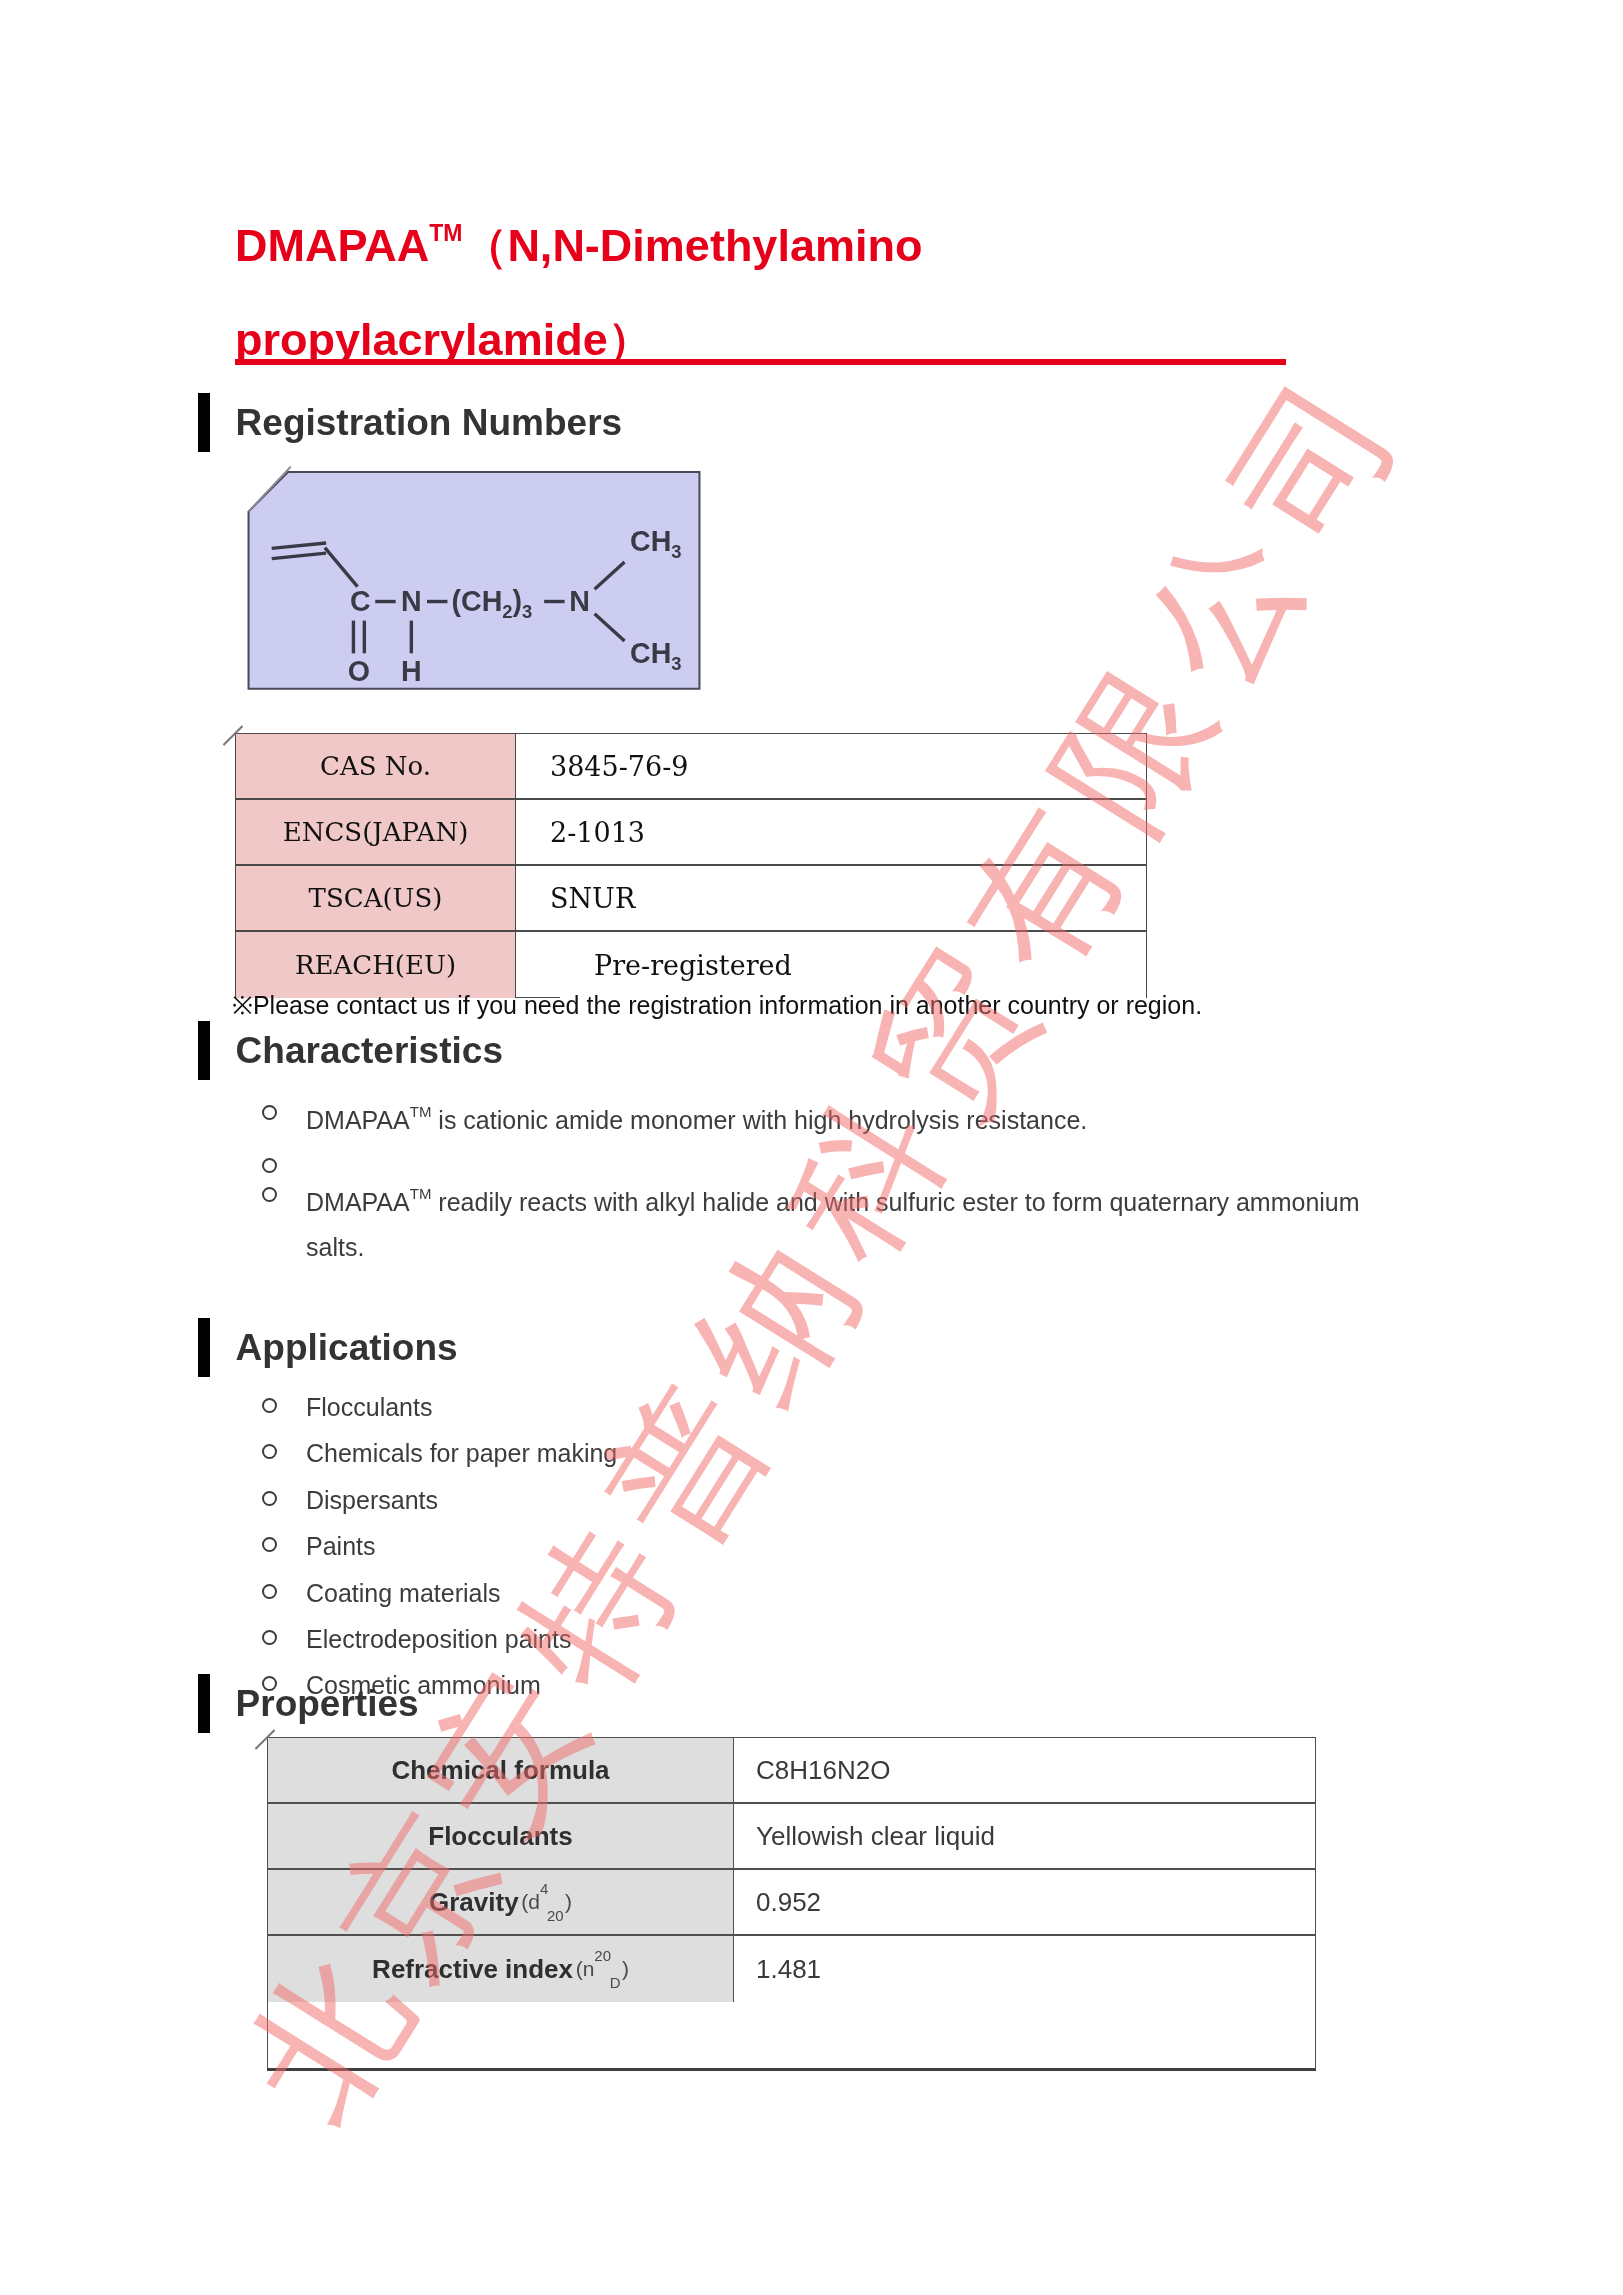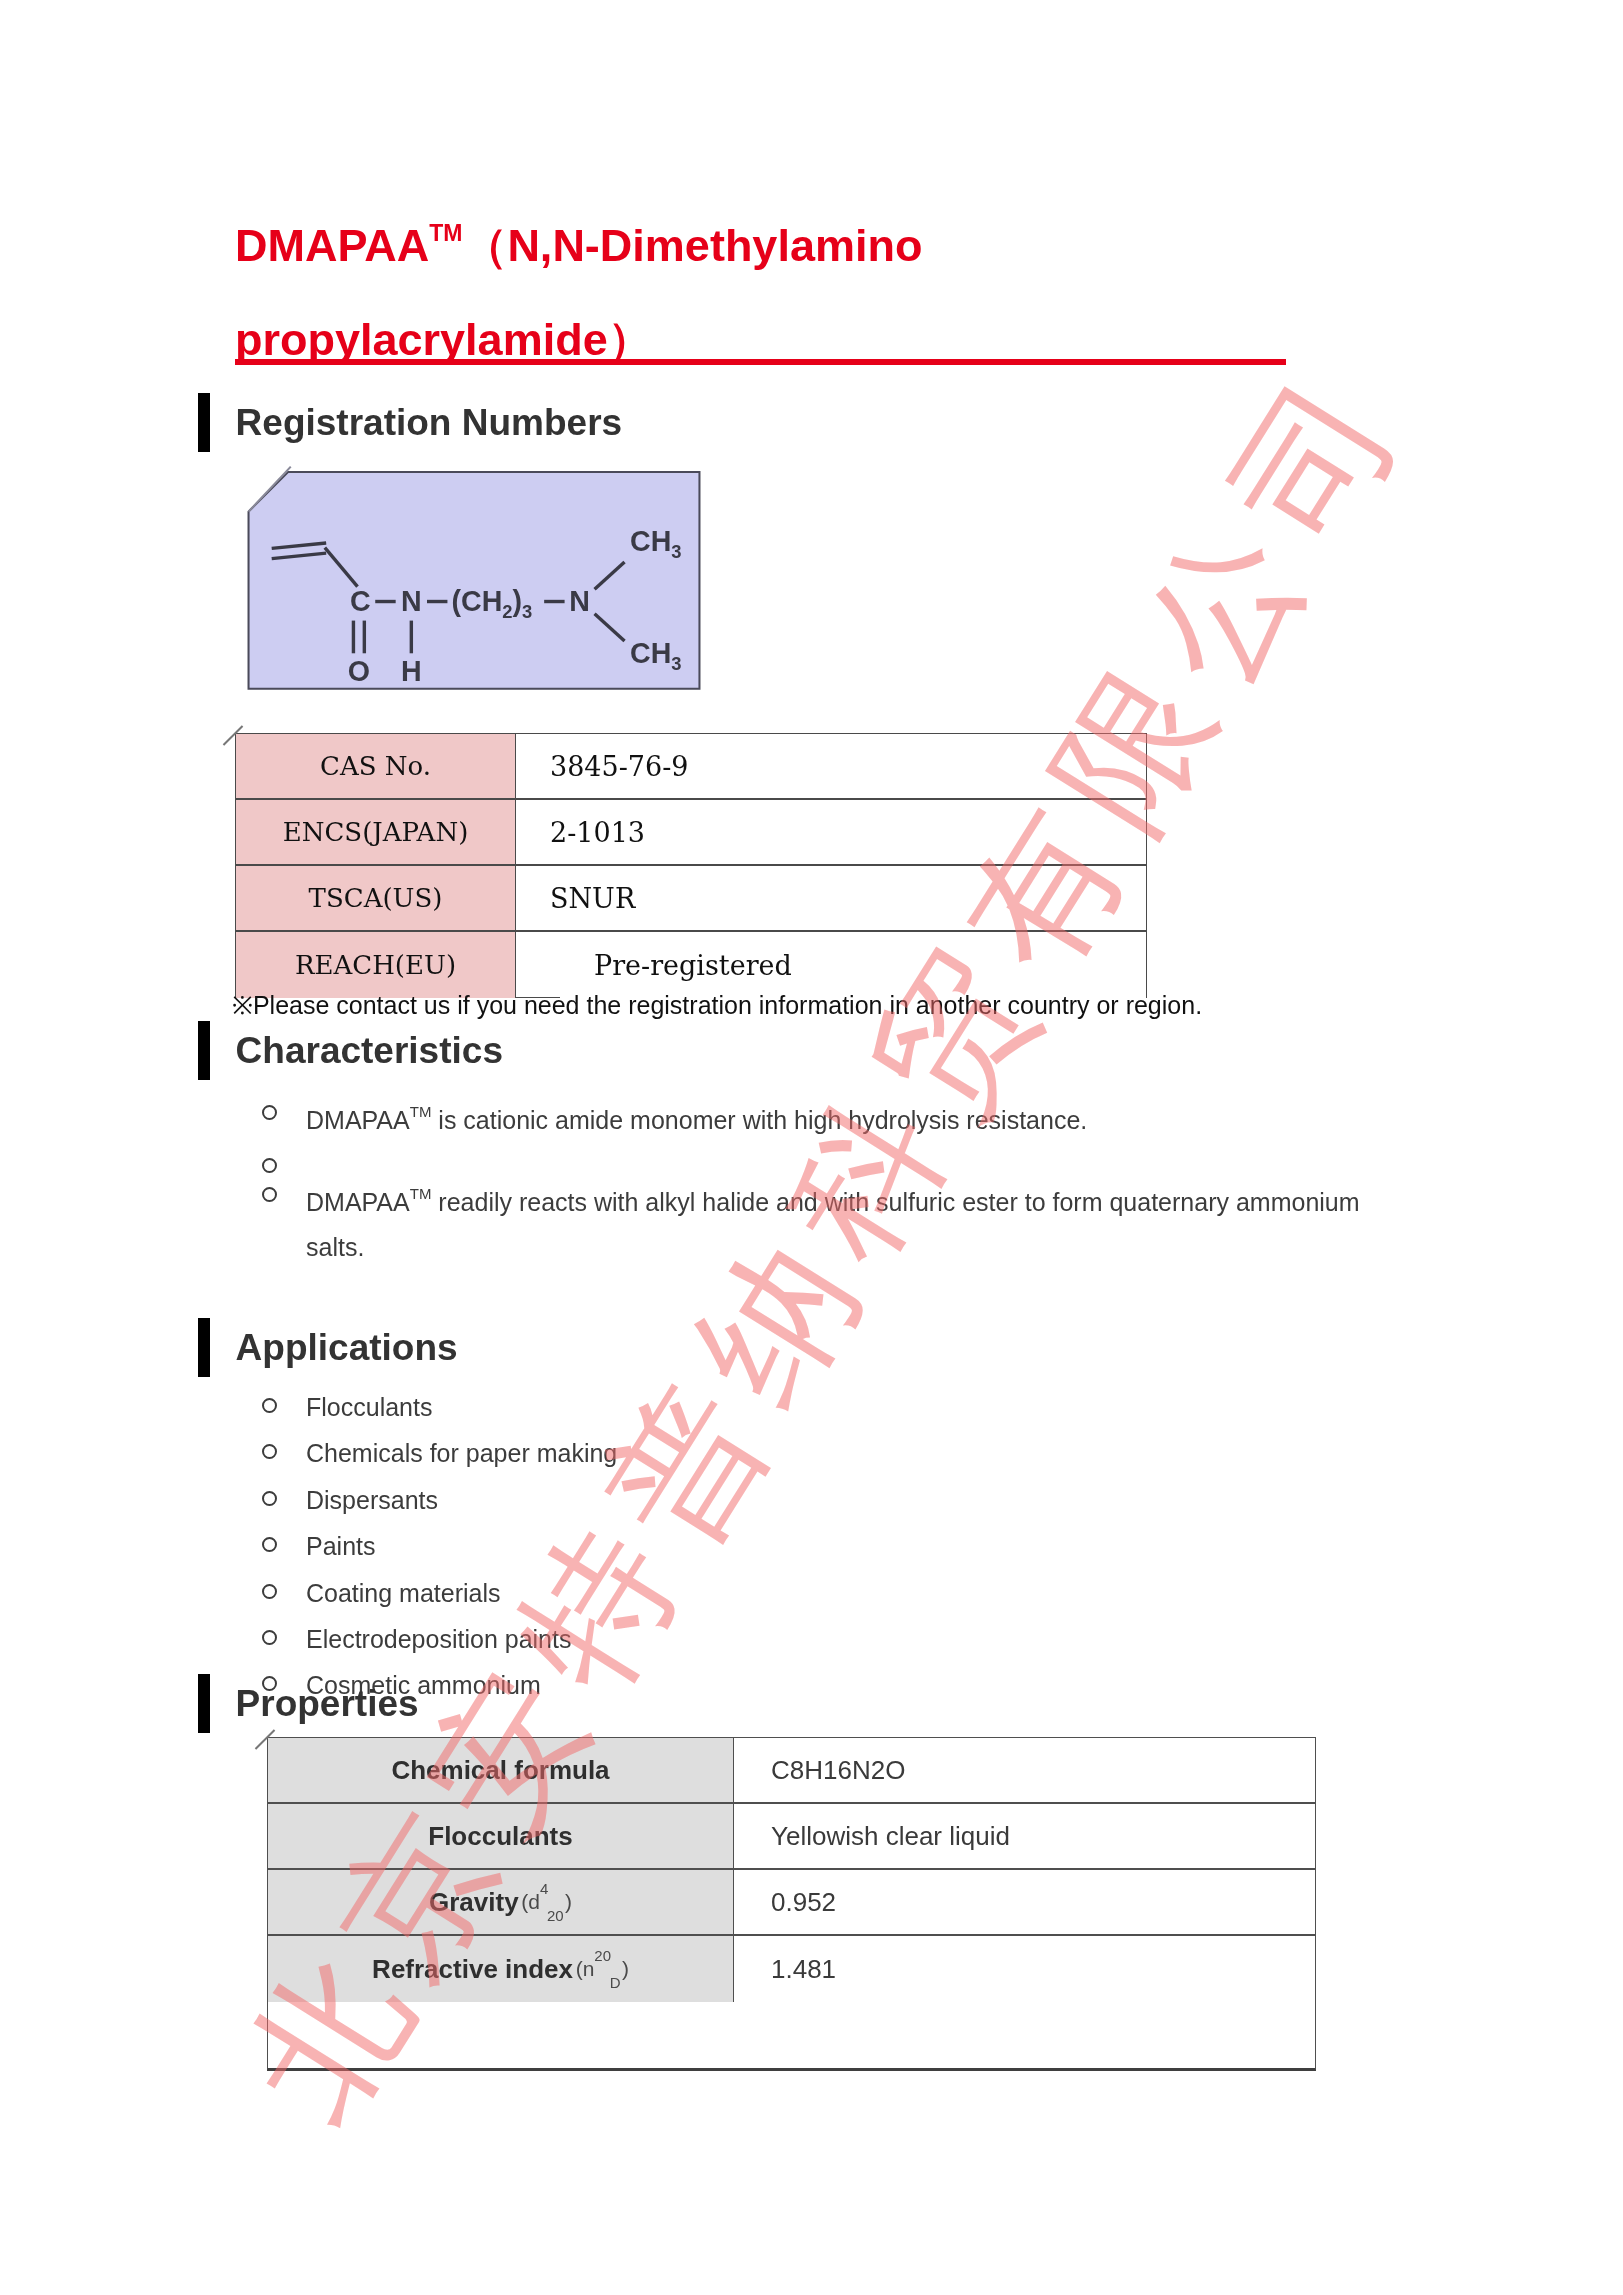--- a/index.html
+++ b/index.html
@@ -71,21 +71,21 @@
   }
   .prop-row{display:flex;height:66px;box-sizing:border-box;border-bottom:2.7px solid #4f4f4f;}
   .prop-row:last-child{border-bottom:none;}
   .prop-label{
     width:466px;box-sizing:border-box;background:#DEDEDE;
     border-right:1.4px solid #4f4f4f;
     display:flex;align-items:center;justify-content:center;
     font-size:26px;font-weight:bold;color:#2f2f2f;
   }
   .prop-value{
-    flex:1;display:flex;align-items:center;padding-left:37px;
+    flex:1;display:flex;align-items:center;padding-left:22px;
     font-size:26px;color:#3a3a3a;background:#ffffff;
   }
   .notation{font-weight:normal;color:#4a4a4a;font-size:21px;margin-left:2.7px;}
   .notation sup{font-size:15px;position:relative;top:-6.8px;}
   .notation sub{font-size:15px;position:relative;top:6.8px;left:-1.4px;}
   
   .watermark{
     position:absolute;left:828px;top:1244px;z-index:6;
     transform:translate(-50%,-50%) rotate(-58deg);
     transform-origin:center center;

